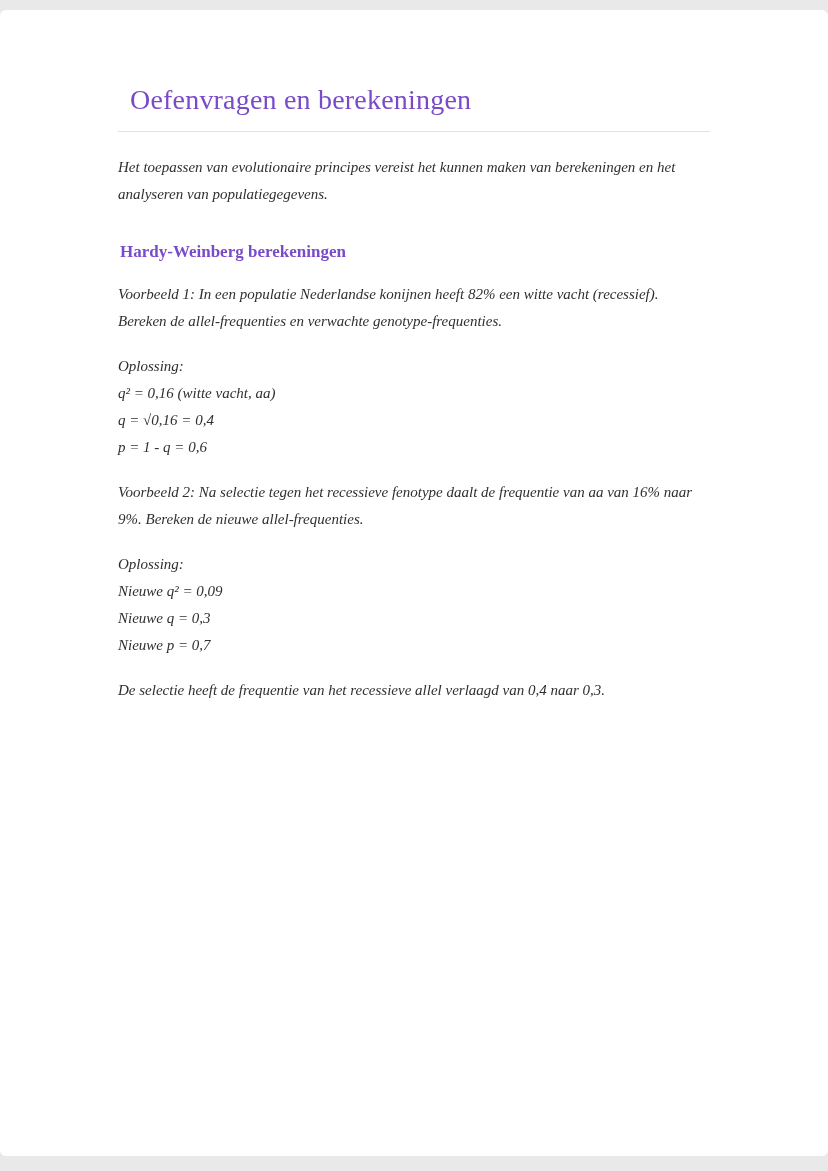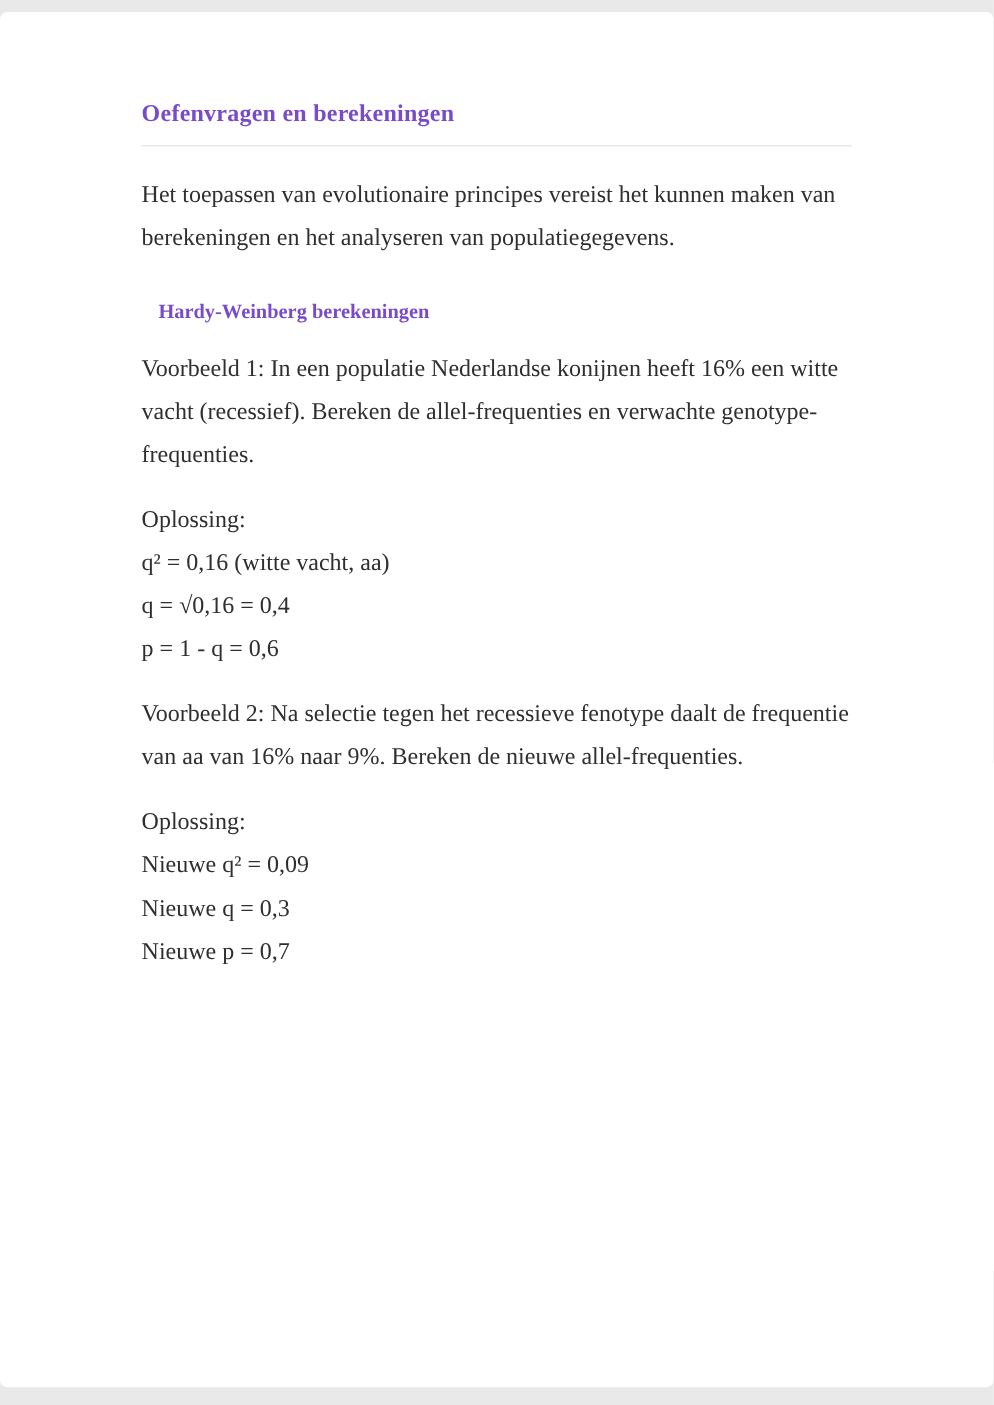--- a/index.html
+++ b/index.html
@@ -12,71 +12,73 @@
   .page {
     background: #ffffff;
     width: 828px;
     min-height: 1146px;
     margin: 10px 0 15px 0;
     padding: 72px 118px 80px 118px;
     border-radius: 6px;
     color: var(--text, #2f2f2f);
   }
   h1.doc-title {
-    font-size: 20px;
+    font-size: 28px;
     line-height: 1.3;
-    font-weight: 700;
+    font-weight: 400;
     color: var(--accent, #7a4bc8);
-    margin: 0 0 13px 0;
+    margin: 0 0 13px 12px;
     letter-spacing: 0.2px;
   }
   hr.title-divider {
     border: none;
     border-top: 1px solid var(--divider, #e3e3e3);
     margin: 0 0 22px 0;
   }
   p.para {
-    font-size: 20px;
+    font-size: 15px;
     line-height: 1.8;
     white-space: pre-line;
     margin: 0 0 18px 0;
+    font-style: italic;
   }
   h2.section-heading {
     font-size: 17px;
     line-height: 1.5;
     font-weight: 700;
     color: var(--accent, #7a4bc8);
-    margin: 31px 0 16px 14px;
+    margin: 31px 0 16px 2px;
   }
 </style>
 </head>
 <body>
 
 <div class="page">
 
   <h1 class="doc-title">Oefenvragen en berekeningen</h1>
 
   <hr class="title-divider">
 
   <p class="para">Het toepassen van evolutionaire principes vereist het kunnen maken van berekeningen en het analyseren van populatiegegevens.</p>
 
   <h2 class="section-heading">Hardy-Weinberg berekeningen</h2>
 
-  <p class="para">Voorbeeld 1: In een populatie Nederlandse konijnen heeft 16% een witte vacht (recessief). Bereken de allel-frequenties en verwachte genotype-frequenties.</p>
+  <p class="para">Voorbeeld 1: In een populatie Nederlandse konijnen heeft 82% een witte vacht (recessief). Bereken de allel-frequenties en verwachte genotype-frequenties.</p>
 
   <p class="para">Oplossing:
 q² = 0,16 (witte vacht, aa)
 q = √0,16 = 0,4
 p = 1 - q = 0,6</p>
 
 
   <p class="para">Voorbeeld 2: Na selectie tegen het recessieve fenotype daalt de frequentie van aa van 16% naar 9%. Bereken de nieuwe allel-frequenties.</p>
 
   <p class="para">Oplossing:
 Nieuwe q² = 0,09
 Nieuwe q = 0,3
 Nieuwe p = 0,7</p>
 
+  <p class="para">De selectie heeft de frequentie van het recessieve allel verlaagd van 0,4 naar 0,3.</p>
 
 
 
 
 </div>
 
 </body></html>

